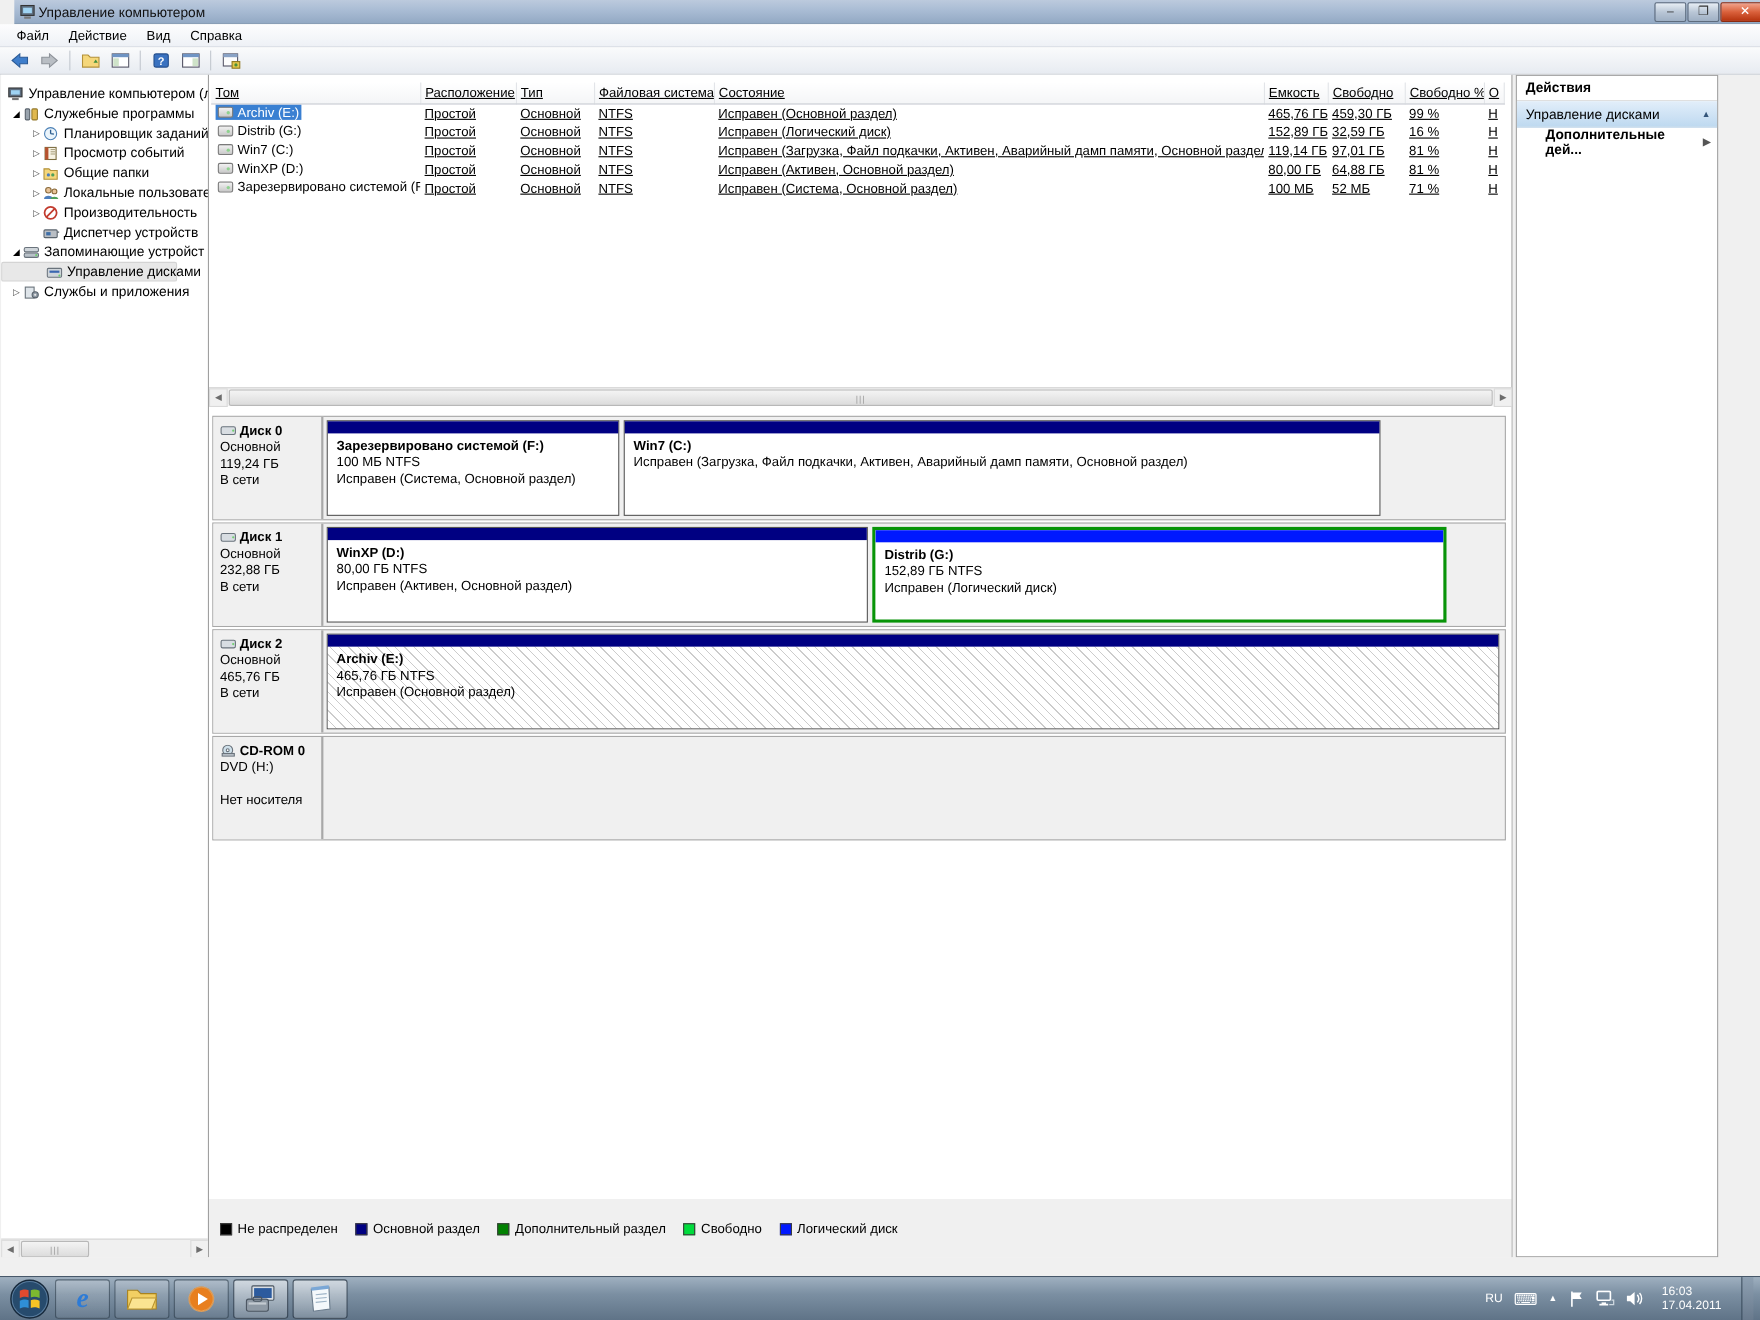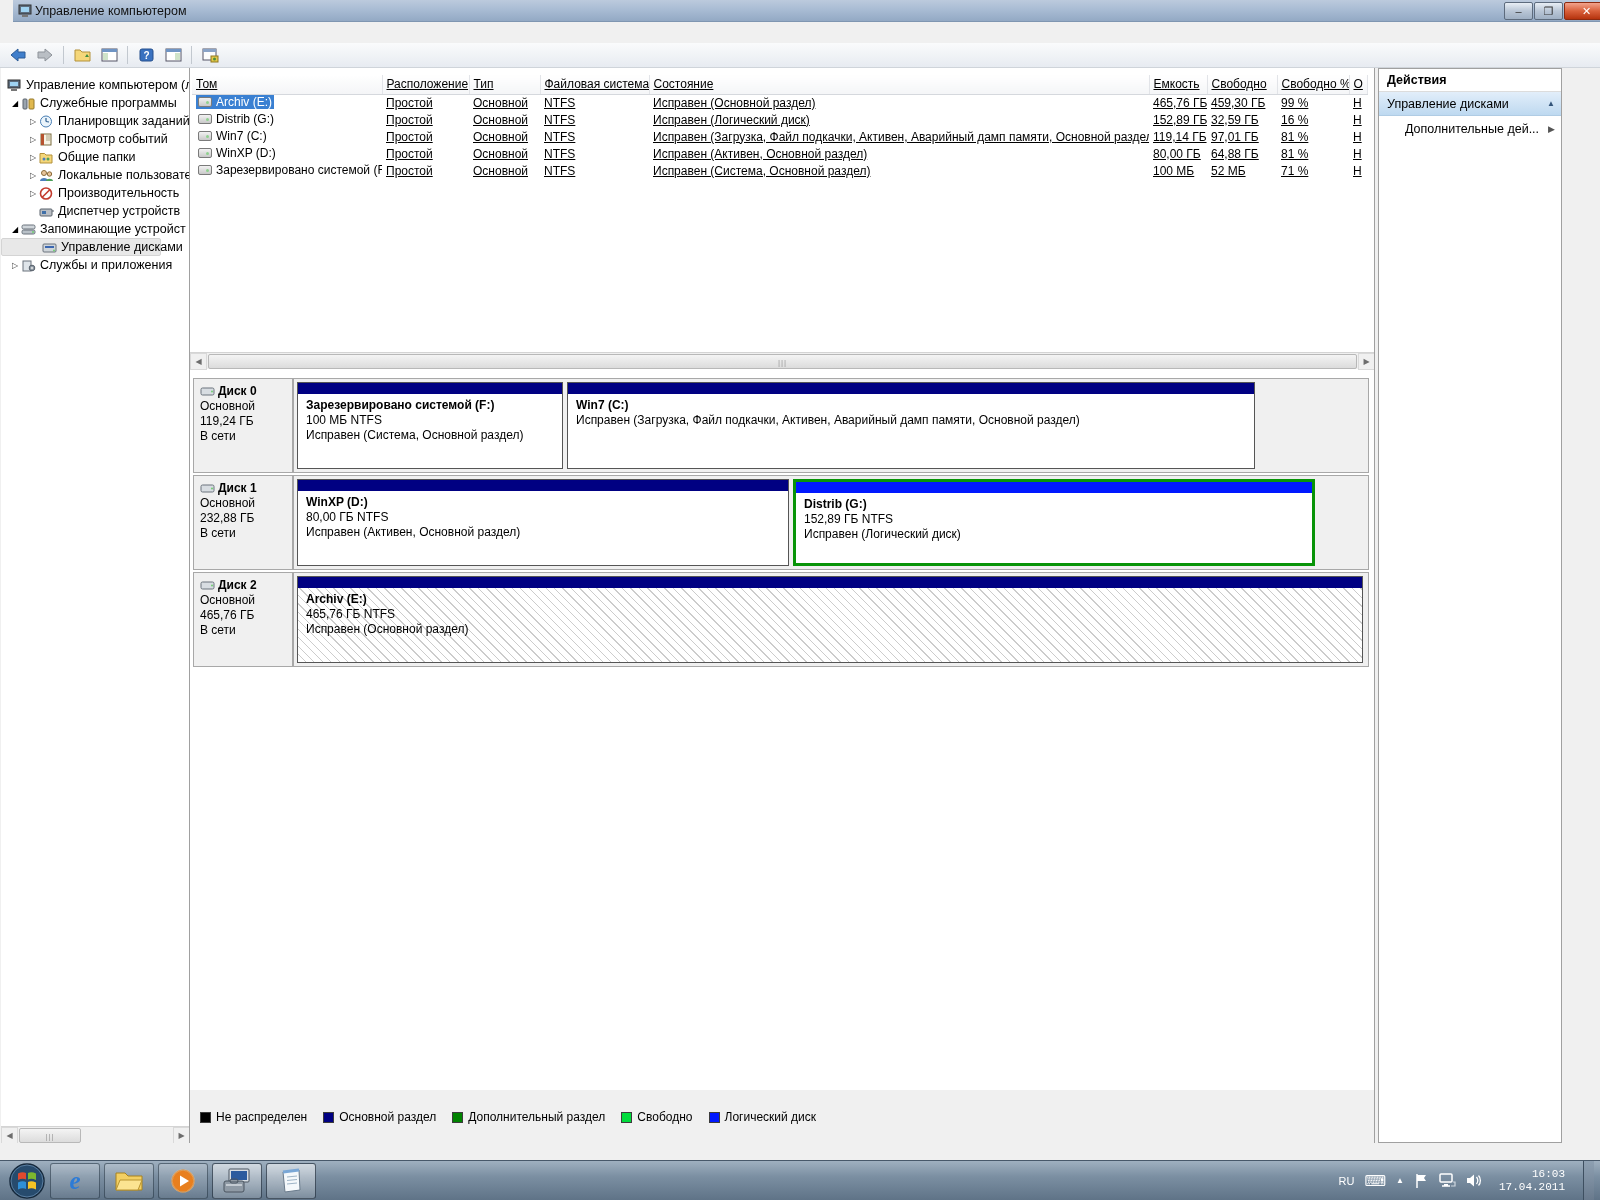--- a/index.html
+++ b/index.html
@@ -79,39 +79,39 @@
   #legend { position:absolute; left:10px; top:20px; display:flex; gap:16px; align-items:center; font-size:12px; }
   .litem { display:flex; align-items:center; gap:5px;justify-content:center; }
   .lsq { width:11px; height:11px; border:1px solid #3c3c3c; }
 
   
   #actions-panel { left:1378px; top:68px; width:184px; height:1075px; background:#fff; border:1px solid #a0a0a0; }
   #actions-header { height:23px; line-height:23px; padding-left:8px; font-weight:bold; font-size:12.5px; border-bottom:1px solid #dcdcdc; }
   .act-group { height:24px; display:flex; align-items:center; padding:0 6px 0 8px;
     background:linear-gradient(180deg,#e2eefa,#bed9f0); border-bottom:1px solid #b0cce4; font-size:12.5px; }
   .act-group .chev { margin-left:auto; font-size:8px; color:#33557a; }
-  .act-item { height:26px; display:flex; align-items:center; padding:0 6px 0 26px; font-size:12.5px; }
+  .act-item { height:26px; display:flex; align-items:center; padding:0 6px 0 26px; font-size:12.5px;font-weight:bold; }
   .act-item .chev { margin-left:auto; font-size:9px; color:#555; }
 
   #bottom-band { left:0; top:1143px; width:1600px; height:17px; background:#f0f0f0; }
 
   
   #taskbar { left:0; top:1160px; width:1600px; height:40px;
     background:linear-gradient(180deg,#9fb0c0 0%,#7b8fa2 40%,#5f7387 100%);
     border-top:1px solid #47586a; display:flex; align-items:center; }
   .orb { width:38px; height:38px; margin-left:8px; }
   .taskbtn { width:50px; height:36px; margin-left:4px; border-radius:3px;
     display:flex; align-items:center; justify-content:center;
     background:linear-gradient(180deg,rgba(255,255,255,.22),rgba(255,255,255,.05)); border:1px solid rgba(30,45,60,.55); }
   .taskbtn.active { background:linear-gradient(180deg,rgba(255,255,255,.55),rgba(255,255,255,.18)); border-color:rgba(25,40,55,.7); }
   #tray { margin-left:auto; display:flex; align-items:center; gap:10px; color:#fff; padding-right:6px; }
   #tray .lang { font-size:11px; }
   #tray .kb { font-size:15px; }
   #tray .up { font-size:8px; }
-  #clock { text-align:right; font-size:11px; line-height:13px; margin-left:6px;font-family:Liberation Mono, monospace; }
+  #clock { text-align:left; font-size:11px; line-height:13px; margin-left:6px; }
   #show-desktop { width:11px; height:40px; margin-left:8px; border-left:1px solid #3e4f60;
     background:linear-gradient(180deg,#8ea0b2,#68798c); }
 
   .ie-e { color:#2d7bd6; font-weight:bold; font-style:italic; font-size:25px; font-family:"Liberation Serif",serif; line-height:25px; }
 </style>
 </head>
 <body>
 
 <div id="screen">
 
@@ -122,20 +122,26 @@
         <rect x="4" y="11" width="6" height="2" fill="#777"></rect>
       </svg>
     <span class="title" style="margin-left:16px">Управление компьютером</span>
     <div class="win-ctrls">
       <div class="wbtn">–</div>
       <div class="wbtn">❐</div>
       <div class="wbtn close">✕</div>
     </div>
   </div>
 
+  <div class="abs" id="menubar">
+    <div class="menu-item">Файл</div>
+    <div class="menu-item">Действие</div>
+    <div class="menu-item">Вид</div>
+    <div class="menu-item">Справка</div>
+  </div>
 
   <div class="abs" id="toolbar">
     <div class="tbtn">
         <svg width="16" height="14">
           <path d="M1,7 L8,1 L8,4 L15,4 L15,10 L8,10 L8,13 Z" fill="#3f7ecb" stroke="#2a5a96"></path>
         </svg>
       </div>
     <div class="tbtn">
         <svg width="16" height="14">
           <path d="M15,7 L8,1 L8,4 L1,4 L1,10 L8,10 L8,13 Z" fill="#b9bec4" stroke="#8d9299"></path>
@@ -482,20 +488,36 @@
             <div class="pbar bar-primary"></div>
             <div class="pbody hatched">
               <div class="pname">Archiv  (E:)</div>
               <div>465,76 ГБ NTFS</div>
               <div>Исправен (Основной раздел)</div>
             </div>
           </div>
         </div>
       </div>
 
+      <div class="drow" style="top:299px">
+        <div class="dlabel">
+          <div class="dname">
+              <svg class="dicon">
+                <circle cx="7" cy="5" r="4.5" fill="#cfe0ea" stroke="#6a737c"></circle>
+                <circle cx="7" cy="5" r="1.3" fill="#fff" stroke="#6a737c"></circle>
+                <rect x="2" y="8" width="11" height="2.5" fill="#b9c1c8" stroke="#6a737c"></rect>
+              </svg>
+              <span>CD-ROM 0</span>
+            </div>
+          <div class="dline">DVD (H:)</div>
+          <div class="dline" style="min-height:14px"></div>
+          <div class="dline">Нет носителя</div>
+        </div>
+        <div class="dstrip"></div>
+      </div>
     </div>
 
     <div id="legend-band">
       <div id="legend">
         <div class="litem">
             <span class="lsq" style="background: rgb(0, 0, 0);"></span>
             <span>Не распределен</span>
           </div>
         <div class="litem">
             <span class="lsq" style="background: rgb(0, 0, 130);"></span>

